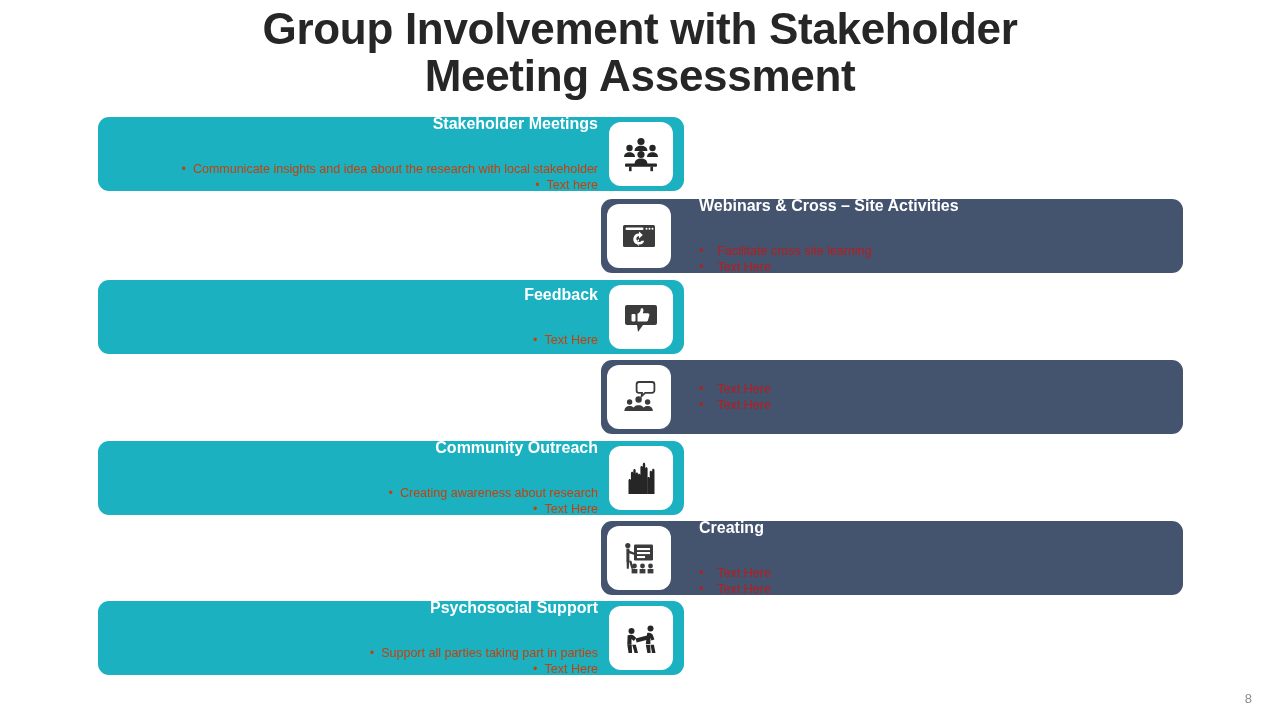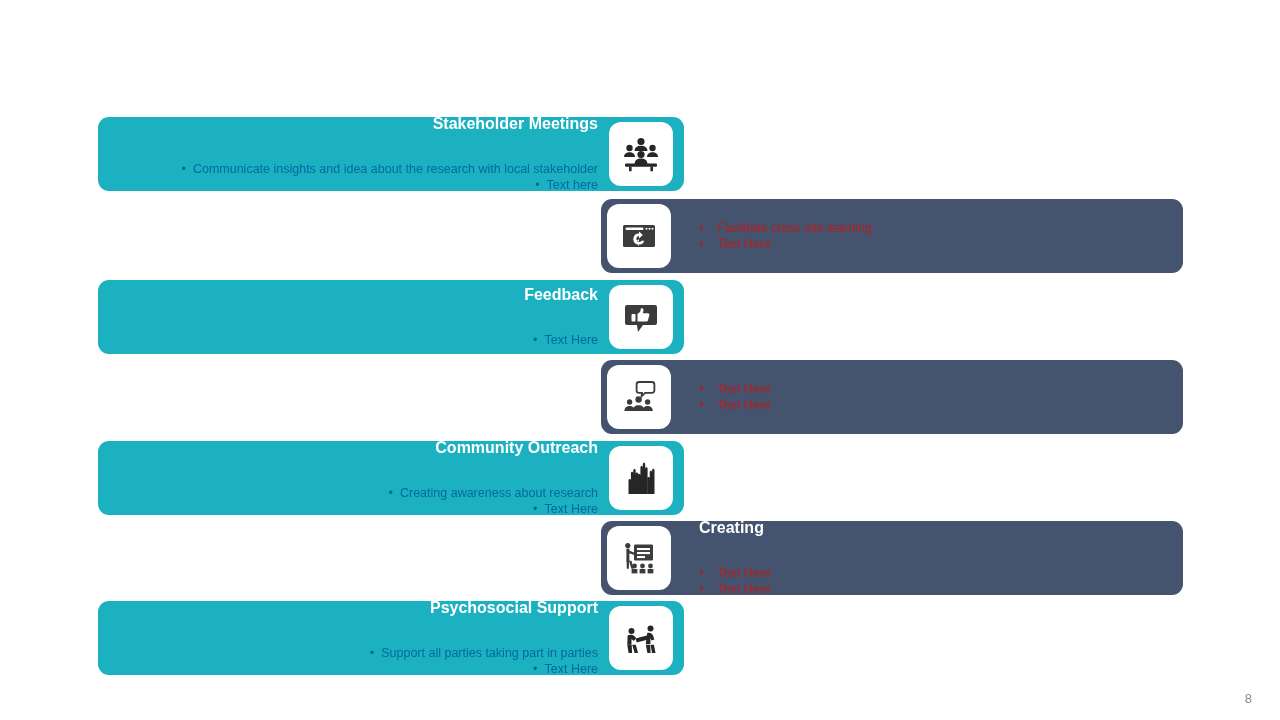--- a/index.html
+++ b/index.html
@@ -43,21 +43,21 @@
   .txt{position:absolute;top:0;height:74px;display:flex;flex-direction:column;justify-content:center;gap:26px;}
   .row.left .txt{left:14px;width:486px;align-items:flex-end;text-align:right;}
   .row.right .txt{left:98px;width:470px;align-items:flex-start;text-align:left;}
 
   .hd{
     font-size:16px;font-weight:bold;color:#ffffff;
     line-height:1.18;margin-bottom:2px;white-space:nowrap;
   }
   .bullets{list-style:none;margin:0;padding:0;}
   .bullets li{
-    font-size:12.5px;color:#0369a1;line-height:1.28;
+    font-size:12.5px;color:#c2410c;line-height:1.28;
     white-space:normal;
   }
   .row.right .bullets li{color:#b91c1c;}
   .bullets li .bl{display:inline-block;}
 
   .row.left .bullets li{padding-right:0;}
   .row.left .bullets li .bl{margin-right:7px;}
   .row.right .bullets li .bl{margin-right:14px;}
 
   
@@ -72,20 +72,24 @@
   .page-num{
     position:absolute;right:28px;bottom:14px;
     font-size:13px;color:#8a8a8a;
   }
 </style>
 </head>
 <body>
 
 <div id="slide">
 
+  <div class="title">
+    <span class="title-line">Group Involvement with Stakeholder</span>
+    <span class="title-line">Meeting Assessment</span>
+  </div>
 
   <div class="row left" id="row1">
     <div class="bar"></div>
     <div class="txt">
       <div class="hd">Stakeholder Meetings</div>
       <ul class="bullets">
         <li><span class="bl">•</span><span>Communicate insights and idea about the research with local stakeholder</span></li>
         <li><span class="bl">•</span><span>Text here</span></li>
       </ul>
     </div>
@@ -117,20 +121,21 @@
           <rect x="6.5" y="11.5" width="18" height="2.6" rx="1.3" fill="#ffffff"></rect>
           <circle cx="27.5" cy="12.8" r="1" fill="#ffffff"></circle>
           <circle cx="30.5" cy="12.8" r="1" fill="#ffffff"></circle>
           <circle cx="33.5" cy="12.8" r="1" fill="#ffffff"></circle>
           <path d="M20 17.5a5.5 5.5 0 1 0 5.2 7.2h-2.6A3 3 0 1 1 20 20v2.4l3.8-3.3L20 15.6z" fill="#ffffff"></path>
           <path d="M20 28.5a5.5 5.5 0 0 1-5.2-7.2h2.6a3 3 0 0 0 2.6 4.2v-2.4l-3.8 3.3 3.8 3.5z" fill="#ffffff"></path>
         </svg>
       </span>
     </div>
     <div class="txt">
+      <div class="hd">Webinars &amp; Cross – Site Activities</div>
       <ul class="bullets">
         <li><span class="bl">•</span><span>Facilitate cross site learning</span></li>
         <li><span class="bl">•</span><span>Text Here</span></li>
       </ul>
     </div>
   </div>
 
   <div class="row left" id="row3">
     <div class="bar"></div>
     <div class="txt">

